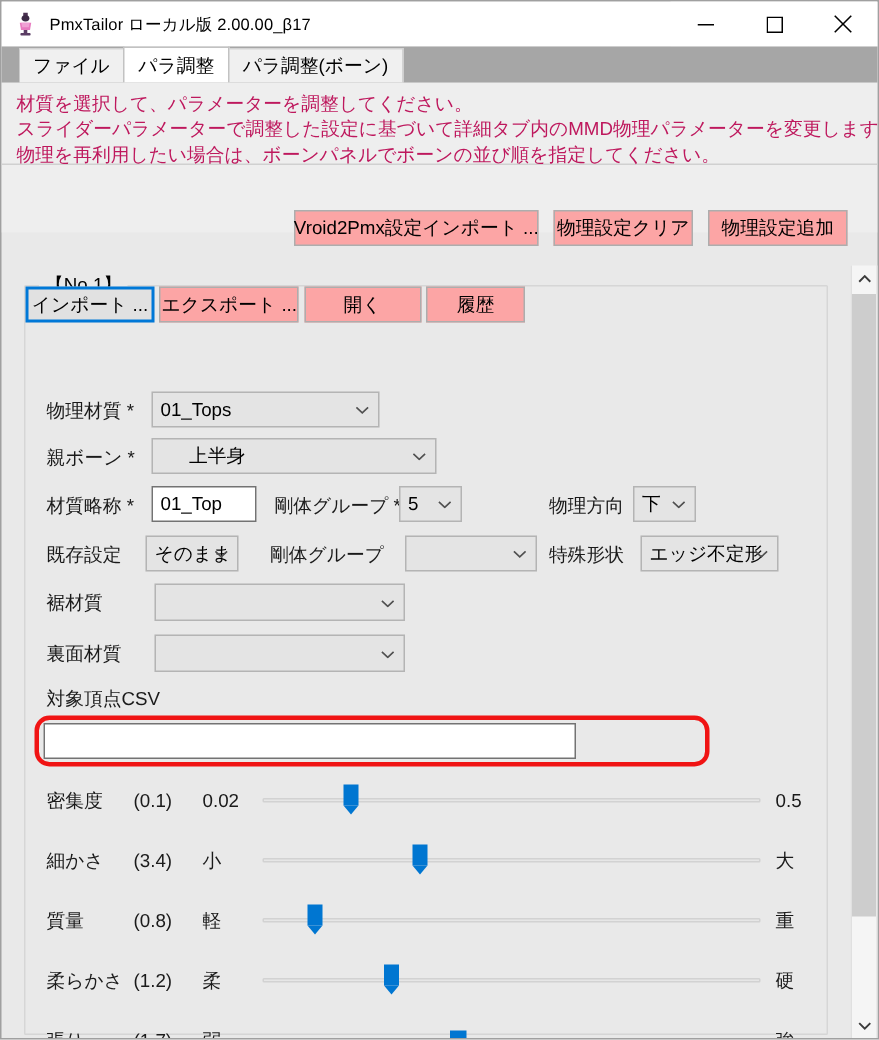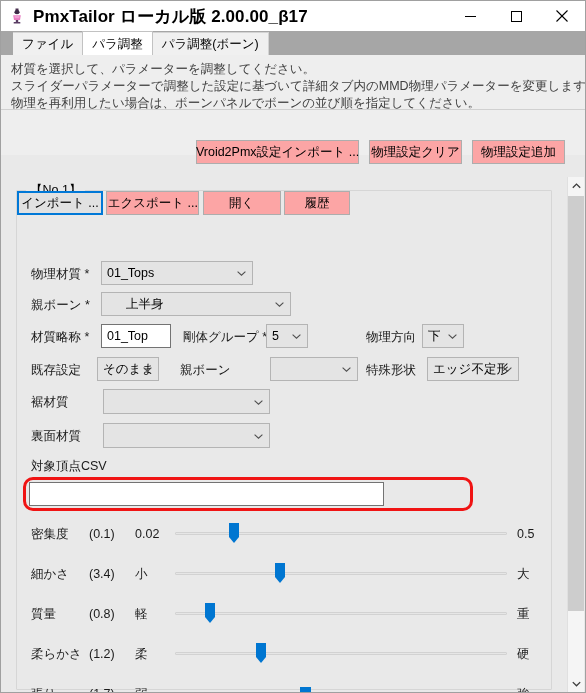--- a/index.html
+++ b/index.html
@@ -38,25 +38,24 @@
   }
   .app-icon {
     width: 16px;
     height: 16px;
     margin-left: 8px;
     margin-right: 8px;
     flex: 0 0 auto;
     position: relative;
   }
   .title-text {
-    font-size: 17px;
+    font-size: 11px;
     color: #000000;
     letter-spacing: 0.1px;
     white-space: nowrap;
-    font-weight: bold;
   }
   .wbtns {
     position: absolute;
     right: 0;
     top: 0;
     height: 30px;
     display: flex;
   }
   .wbtn {
     width: 46px;
@@ -105,21 +104,21 @@
   .desc {
     background: #eeeeee;
     border-bottom: 1px solid #d0d0d0;
     padding: 6px 10px 8px 10px;
     height: 55px;
     box-sizing: border-box;
   }
   .desc div {
     font-size: 12.5px;
     line-height: 17px;
-    color: #404040;
+    color: #be185d;
     white-space: nowrap;
   }
 
   
   .toprow {
     background: #eeeeee;
     height: 45px;
     position: relative;
   }
   .btn {
@@ -408,21 +407,21 @@
         <div class="lbl" style="left:14px; top:172px;">既存設定</div>
         <div class="combo" style="left:80px; top:166px; width:62px; height:24px;">
           <span>そのまま</span>
           <span class="arrow">
             <svg width="9" height="5" viewBox="0 0 9 5">
                 <path d="M0.6 0.6 L4.5 4.2 L8.4 0.6" fill="none" stroke="#505050" stroke-width="1.1"></path>
               </svg>
           </span>
         </div>
 
-        <div class="lbl" style="left:163px; top:172px;">親ボーン</div>
+        <div class="lbl" style="left:163px; top:172px;">剛体グループ</div>
         <div class="combo" style="left:253px; top:166px; width:88px; height:24px;">
           <span></span>
           <span class="arrow">
             <svg width="9" height="5" viewBox="0 0 9 5">
                 <path d="M0.6 0.6 L4.5 4.2 L8.4 0.6" fill="none" stroke="#505050" stroke-width="1.1"></path>
               </svg>
           </span>
         </div>
 
         <div class="lbl" style="left:349px; top:172px;">特殊形状</div>

